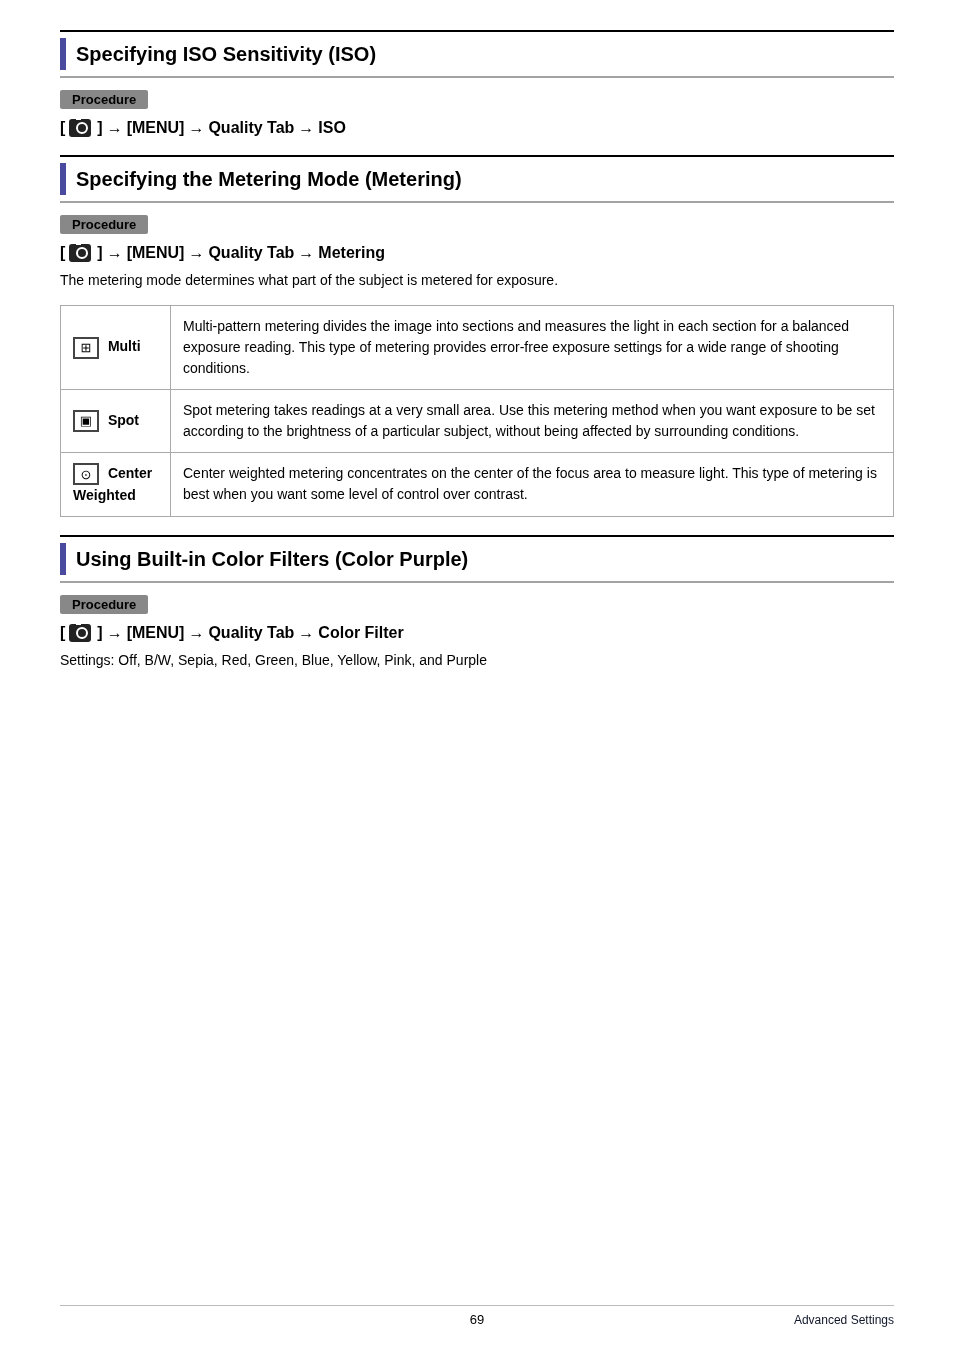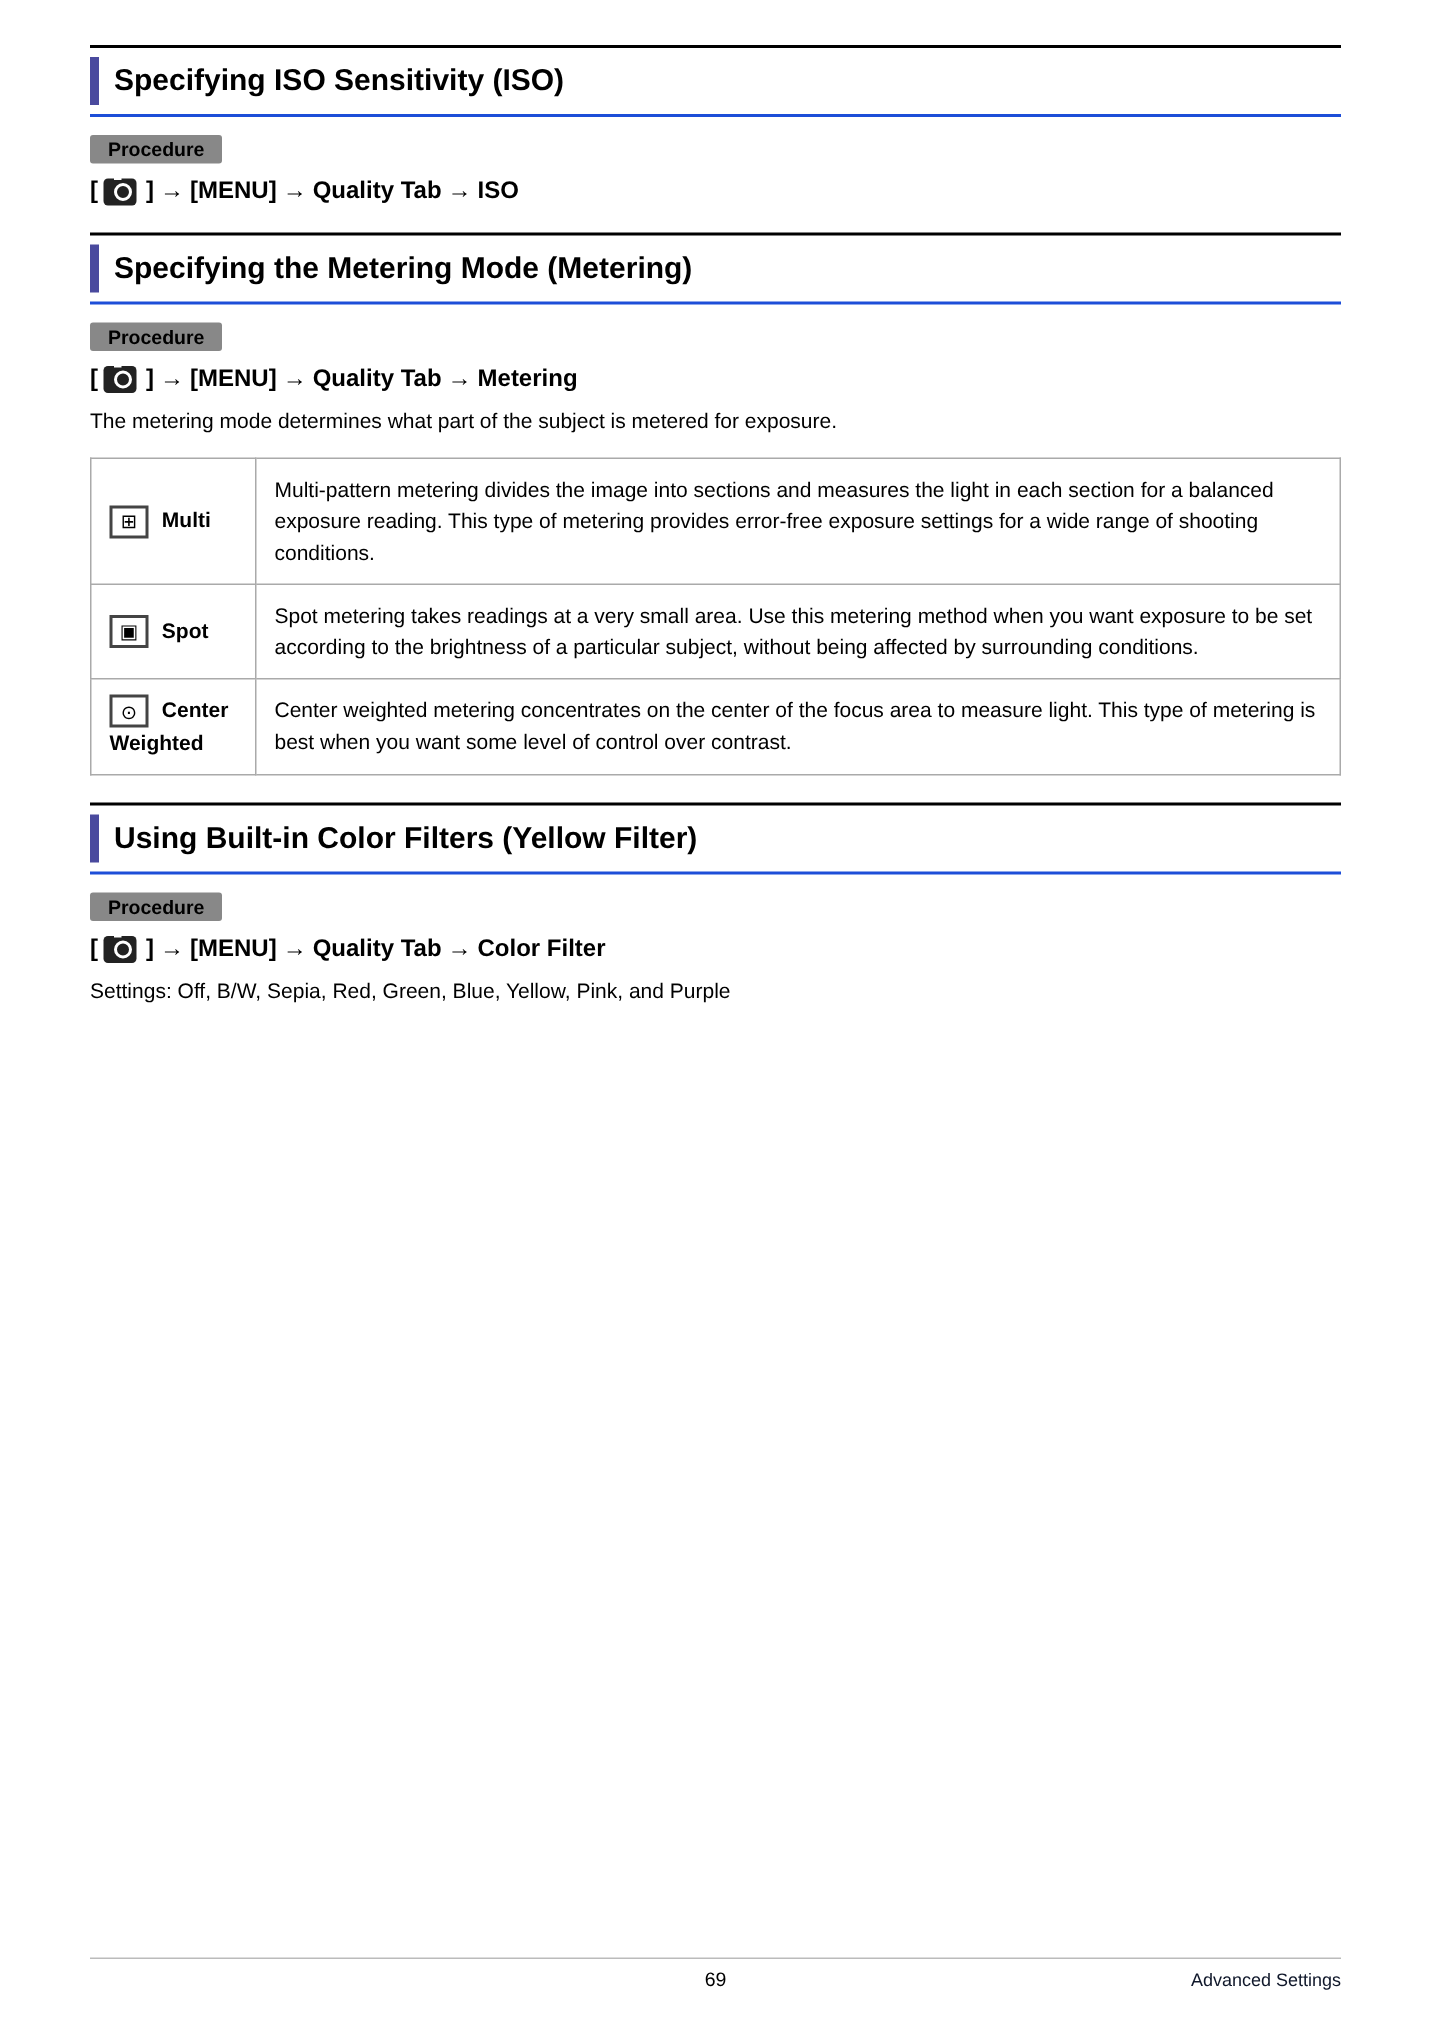--- a/index.html
+++ b/index.html
@@ -12,21 +12,21 @@
       min-height: 1357px;
       padding: 30px 60px 60px 60px;
       position: relative;
     }
 
     
     .section-heading {
       display: flex;
       align-items: center;
       border-top: 2px solid #000;
-      border-bottom: 2px solid #1d4ed8;
+      border-bottom: 2px solid #a3a3a3;
       padding: 6px 0 6px 0;
       margin-bottom: 12px;
     }
     .section-heading-bar {
       width: 6px;
       background: #4a4a9e;
       height: 32px;
       margin-right: 10px;
       flex-shrink: 0;
     }
@@ -256,21 +256,21 @@
         <td>Center weighted metering concentrates on the center of the focus area to measure light. This type of metering is best when you want some level of control over contrast.</td>
       </tr>
     </tbody>
   </table>
 
 </div>
 
 <div class="section-spacer">
   <div class="section-heading">
     <div class="section-heading-bar"></div>
-    <span class="section-heading-text">Using Built-in Color Filters (Yellow Filter)</span>
+    <span class="section-heading-text">Using Built-in Color Filters (Color Purple)</span>
   </div>
 
   <div>
     <span class="procedure-badge">Procedure</span>
   </div>
 
   <div class="nav-path">
     <span>[</span>
       <span class="camera-icon"></span>
       <span>]</span>

